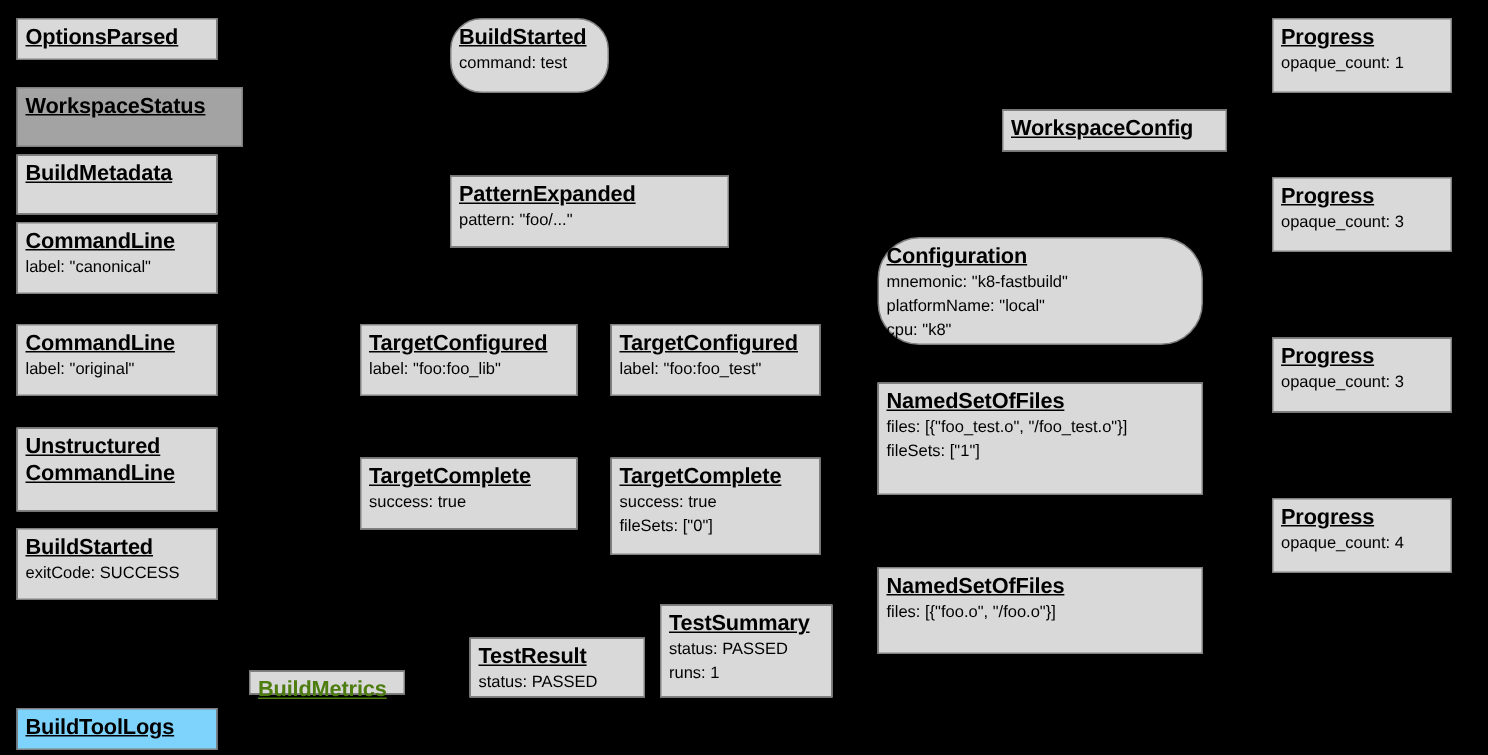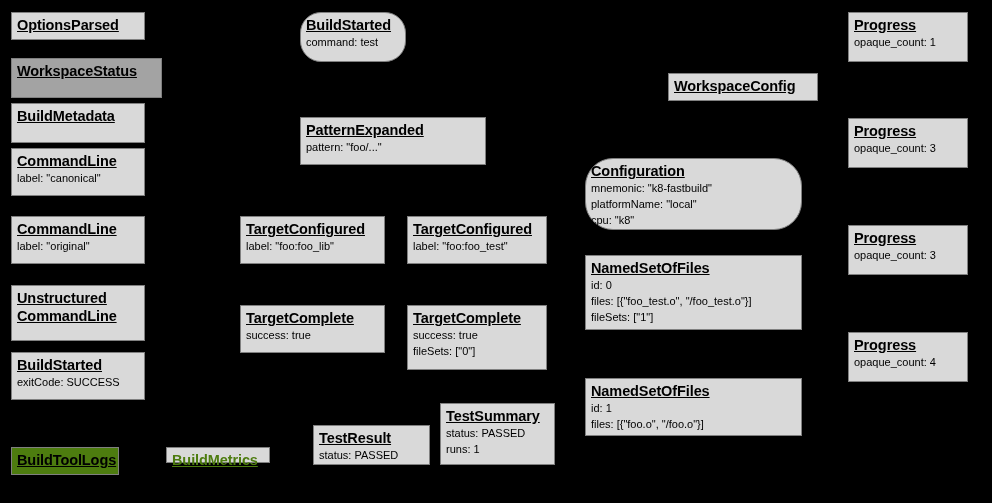--- a/index.html
+++ b/index.html
@@ -65,21 +65,21 @@
       <span class="node-field">label: "original"</span>
     </div>
     <div class="node" style="left: 11px; top: 285px; width: 134px; height: 56px; background: rgb(217, 217, 217); border-color: rgb(128, 128, 128); color: rgb(0, 0, 0);">
       <span class="node-title">Unstructured</span>
       <span class="node-title t2">CommandLine</span>
     </div>
     <div class="node" style="left: 11px; top: 352px; width: 134px; height: 48px; background: rgb(217, 217, 217); border-color: rgb(128, 128, 128); color: rgb(0, 0, 0);">
       <span class="node-title">BuildStarted</span>
       <span class="node-field">exitCode: SUCCESS</span>
     </div>
-    <div class="node" style="left: 11px; top: 447px; width: 108px; height: 28px; background: #4d7c0f; border-color: rgb(128, 128, 128); color: rgb(0, 0, 0);">
+    <div class="node" style="left: 11px; top: 472px; width: 134px; height: 28px; background: #7dd3fc; border-color: rgb(128, 128, 128); color: rgb(0, 0, 0);">
       <span class="node-title">BuildToolLogs</span>
     </div>
     <div class="node" style="left: 166px; top: 447px; width: 104px; height: 16px; background: rgb(217, 217, 217); border-color: rgb(128, 128, 128); color: #4d7c0f;">
       <span class="node-title">BuildMetrics</span>
     </div>
     <div class="node" style="left: 300px; top: 12px; width: 106px; height: 50px; background: rgb(217, 217, 217); border-color: rgb(128, 128, 128); color: rgb(0, 0, 0); border-radius: 21px;">
       <span class="node-title">BuildStarted</span>
       <span class="node-field">command: test</span>
     </div>
     <div class="node" style="left: 300px; top: 117px; width: 186px; height: 48px; background: rgb(217, 217, 217); border-color: rgb(128, 128, 128); color: rgb(0, 0, 0);">
@@ -116,27 +116,25 @@
       <span class="node-title">WorkspaceConfig</span>
     </div>
     <div class="node" style="left: 585px; top: 158px; width: 217px; height: 72px; background: rgb(217, 217, 217); border-color: rgb(128, 128, 128); color: rgb(0, 0, 0); border-radius: 28px;">
       <span class="node-title">Configuration</span>
       <span class="node-field">mnemonic: "k8-fastbuild"</span>
       <span class="node-field">platformName: "local"</span>
       <span class="node-field">cpu: "k8"</span>
     </div>
     <div class="node" style="left: 585px; top: 255px; width: 217px; height: 75px; background: rgb(217, 217, 217); border-color: rgb(128, 128, 128); color: rgb(0, 0, 0);">
       <span class="node-title">NamedSetOfFiles</span>
-      <span class="node-field">id: 0</span>
       <span class="node-field">files: [{"foo_test.o", "/foo_test.o"}]</span>
       <span class="node-field">fileSets: ["1"]</span>
     </div>
     <div class="node" style="left: 585px; top: 378px; width: 217px; height: 58px; background: rgb(217, 217, 217); border-color: rgb(128, 128, 128); color: rgb(0, 0, 0);">
       <span class="node-title">NamedSetOfFiles</span>
-      <span class="node-field">id: 1</span>
       <span class="node-field">files: [{"foo.o", "/foo.o"}]</span>
     </div>
     <div class="node" style="left: 848px; top: 12px; width: 120px; height: 50px; background: rgb(217, 217, 217); border-color: rgb(128, 128, 128); color: rgb(0, 0, 0);">
       <span class="node-title">Progress</span>
       <span class="node-field">opaque_count: 1</span>
     </div>
     <div class="node" style="left: 848px; top: 118px; width: 120px; height: 50px; background: rgb(217, 217, 217); border-color: rgb(128, 128, 128); color: rgb(0, 0, 0);">
       <span class="node-title">Progress</span>
       <span class="node-field">opaque_count: 3</span>
     </div>

